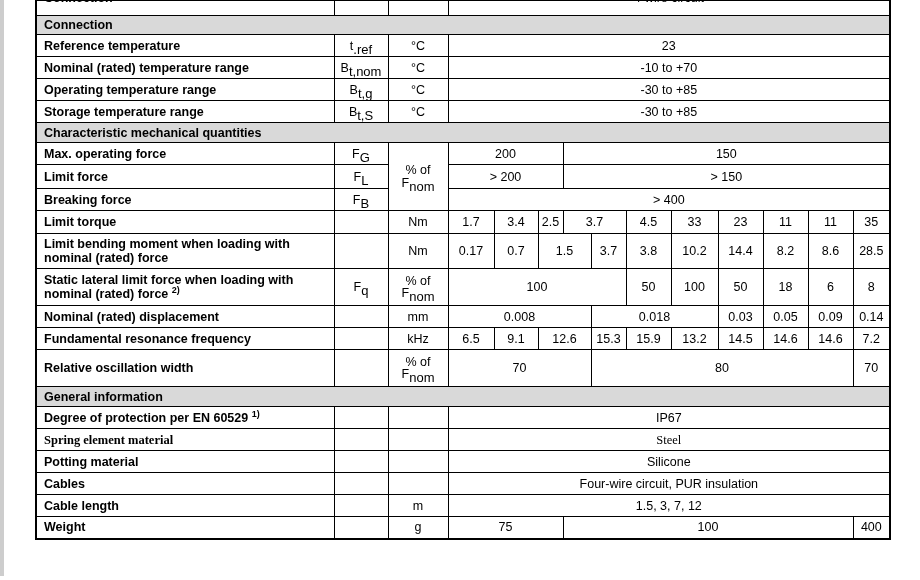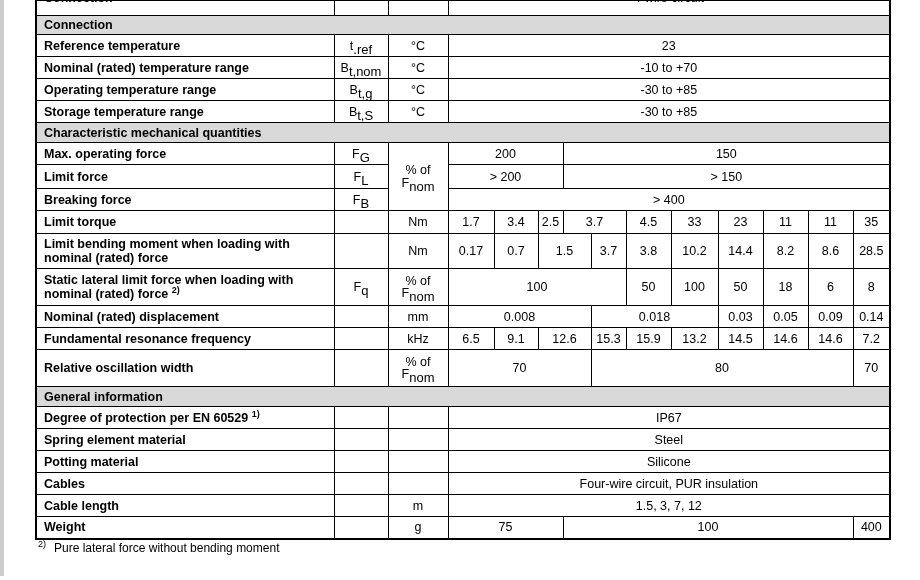--- a/index.html
+++ b/index.html
@@ -195,21 +195,21 @@
 
     <tr class="sect" style="height:20px;">
       <td colspan="14">General information</td>
     </tr>
     <tr style="height:22px;">
       <td class="lbl"><span>Degree of protection per EN 60529</span> <sup class="fnmark">1)</sup></td>
       <td class="sym"></td>
       <td class="unit"></td>
       <td class="val" colspan="11">IP67</td>
     </tr>
-    <tr style="height:22px;">
+    <tr style="height:22px;font-family:Liberation Serif, serif;">
       <td class="lbl">Spring element material</td>
       <td class="sym"></td>
       <td class="unit"></td>
       <td class="val" colspan="11">Steel</td>
     </tr>
     <tr style="height:22px;margin-top:25px;">
       <td class="lbl">Potting material</td>
       <td class="sym"></td>
       <td class="unit"></td>
       <td class="val" colspan="11">Silicone</td>
@@ -231,15 +231,14 @@
       <td class="sym"></td>
       <td class="unit">g</td>
       <td class="val" colspan="3">75</td>
       <td class="val" colspan="7">100</td>
       <td class="val">400</td>
     </tr>
   </tbody>
     </table>
 
   <div class="footnotes">
-    <div><sup class="fnmark">2)</sup><span>Pure lateral force without bending moment</span></div>
   </div>
 </div>
 
 </body></html>

